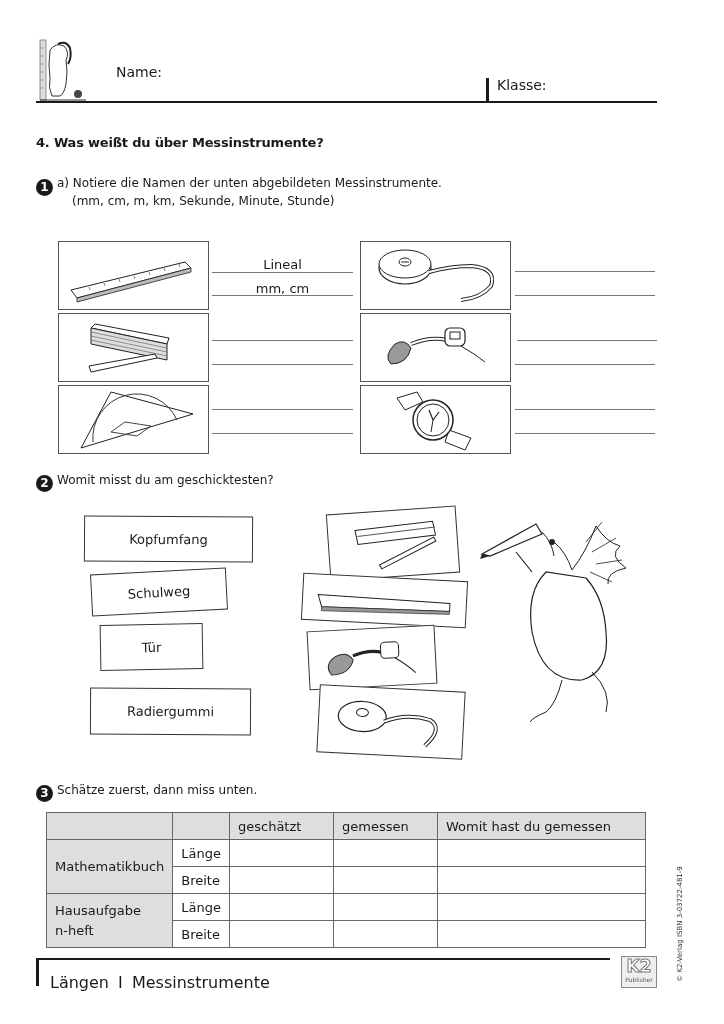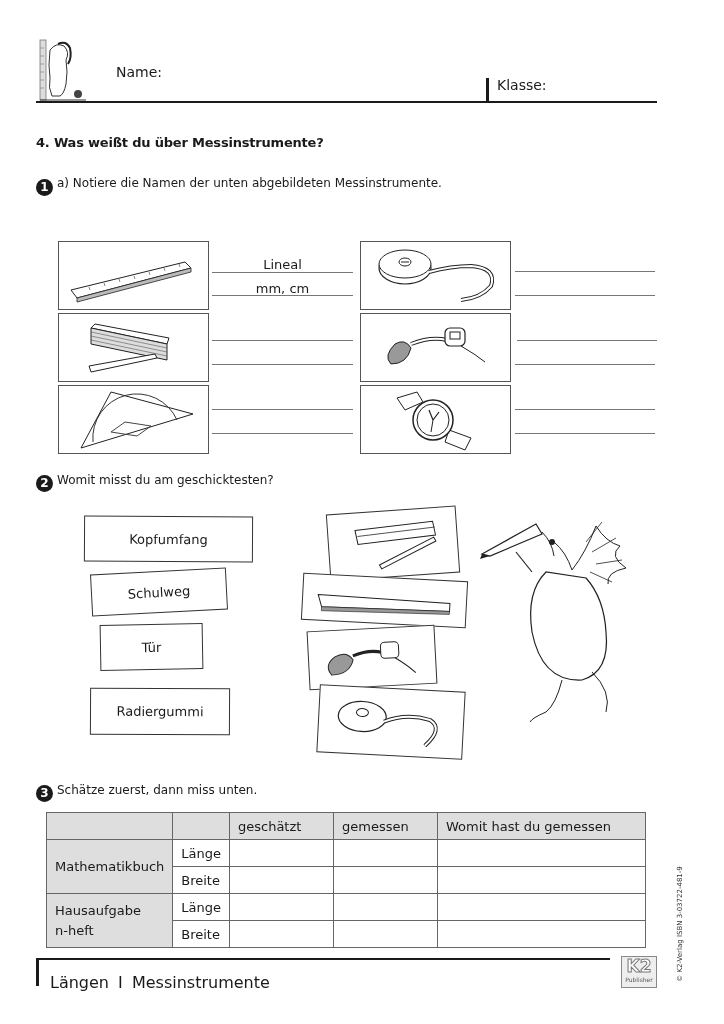--- a/index.html
+++ b/index.html
@@ -45,20 +45,21 @@
 <div class="abs rule" style="left:486px;top:78px;width:3px;height:25px;"></div>
 <div class="abs hdr-label" style="left:497px;top:77px;">Klasse:</div>
 <div class="abs" style="left:548px;top:74px;width:105px;height:24px;"></div>
 <div class="abs rule" style="left:36px;top:101px;width:621px;height:2px;"></div>
 
 <div class="abs title" style="left:36px;top:135px;">4. Was weißt du über Messinstrumente?</div>
 
 <div class="abs" style="left:36px;top:176px;"><span class="num">1</span></div>
 <div class="abs task" style="left:57px;top:174px;">
   <div>a) Notiere die Namen der unten abgebildeten Messinstrumente.</div>
+  <div style="padding-left:15px;">(mm, cm, m, km, Sekunde, Minute, Stunde)</div>
 </div>
 
 <div class="abs imgbox" style="left:58px;top:241px;width:151px;height:69px;">
   <svg width="148" height="66" viewBox="0 0 148 66">
     <polygon points="12,48 126,20 132,26 18,56" fill="#fff" stroke="#222" stroke-width="1"></polygon>
     <polygon points="18,56 132,26 132,30 18,60" fill="#bbb" stroke="#222" stroke-width="0.8"></polygon>
     <g stroke="#333" stroke-width="0.6">
         <line x1="30" y1="45" x2="31" y2="48"></line>
         <line x1="45" y1="41" x2="46" y2="44"></line>
         <line x1="60" y1="37" x2="61" y2="40"></line>
@@ -144,21 +145,21 @@
 
 <div class="abs card" style="left:84px;top:516px;width:169px;height:46px;transform:rotate(0.3deg);">
     <span>Kopfumfang</span>
   </div>
 <div class="abs card" style="left:91px;top:571px;width:136px;height:42px;transform:rotate(-3deg);">
     <span>Schulweg</span>
   </div>
 <div class="abs card" style="left:100px;top:624px;width:103px;height:46px;transform:rotate(-1deg);">
     <span>Tür</span>
   </div>
-<div class="abs card" style="left:90px;top:688px;width:140px;height:47px;transform:rotate(0.3deg);">
+<div class="abs card" style="left:90px;top:688px;width:161px;height:47px;transform:rotate(0.3deg);">
     <span>Radiergummi</span>
   </div>
 
 <div class="abs card" style="left:328px;top:510px;width:130px;height:67px;transform:rotate(-4deg);">
   <svg width="110" height="56" viewBox="0 0 110 56">
     <polygon points="18,12 96,8 98,22 20,26" fill="#fff" stroke="#222"></polygon>
     <line x1="20" y1="18" x2="98" y2="14" stroke="#555"></line>
     <polygon points="40,48 96,24 98,28 42,52" fill="#fff" stroke="#222"></polygon>
   </svg>
 </div>

